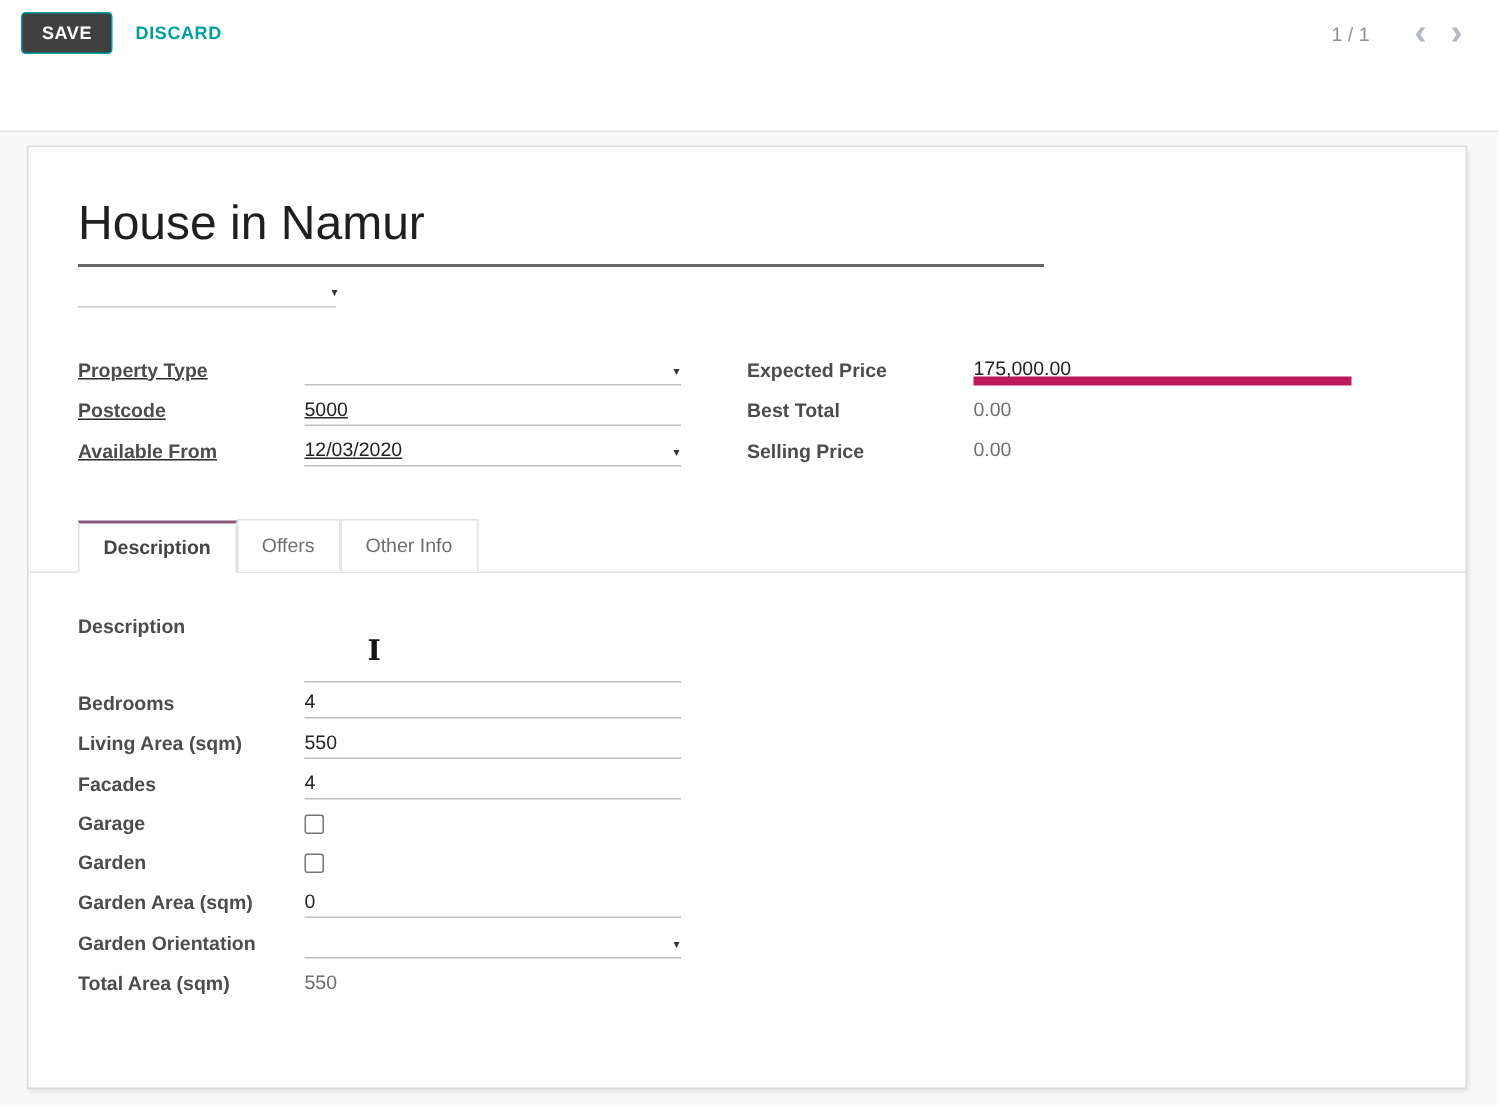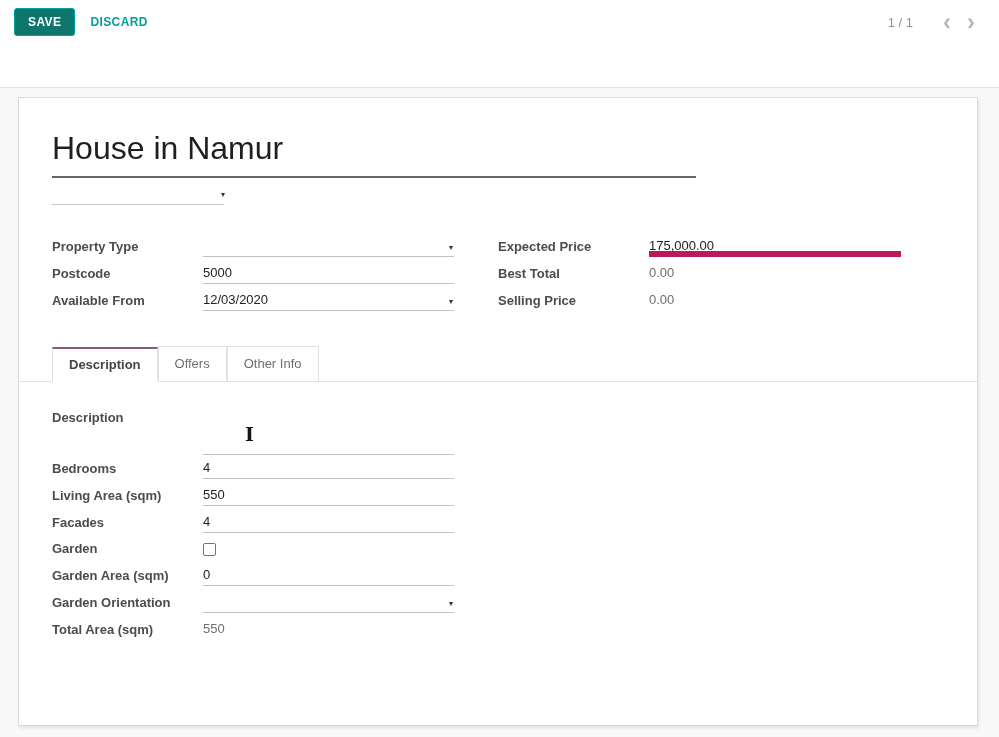--- a/index.html
+++ b/index.html
@@ -13,21 +13,21 @@
 
   
   .o-top { background: #fff; height: 88px; border-bottom: 1px solid #e4e4e4; }
   .o-breadcrumb { padding: 13px 0 0 14px; font-size: 18px; line-height: 22px; }
   .bc-link { color: #00a09d; cursor: pointer; }
   .bc-sep, .bc-cur { color: #9b9b9b; }
   .bc-sep { padding: 0 4px; }
 
   .o-cp { display: flex; align-items: center; padding: 8px 16px 0 14px; }
   .btn-save {
-    background: #0f766e; color: #fff; border: 1px solid #00a09d;
+    background: #404040; color: #fff; border: 1px solid #00a09d;
     font-family: "Liberation Sans", sans-serif;
     font-size: 12px; font-weight: bold; letter-spacing: .4px;
     padding: 6px 13px; border-radius: 3px; cursor: pointer;
   }
   .btn-discard {
     background: transparent; border: none; color: #00a09d;
     font-family: "Liberation Sans", sans-serif;
     font-size: 12px; font-weight: bold; letter-spacing: .4px;
     padding: 6px 13px; margin-left: 2px; cursor: pointer;
   }
@@ -52,21 +52,21 @@
     padding-bottom: 8px; border-bottom: 2px solid #666;
     white-space: nowrap; overflow: hidden;
   }
   .o-tags-field {
     width: 172px; height: 23px; margin-top: 4px;
     border-bottom: 1px solid #c6c6c6; position: relative; cursor: text;
   }
 
   
   .o-group { display: flex; margin-top: 28px; }
-  .o-col-left  { width: 402px; }
+  .o-col-left  { width: 402px; text-decoration: underline; }
   .o-col-gap   { width: 44px; }
   .o-col-right { width: 403px; }
 
   .o-row { display: flex; align-items: center; height: 27px; }
   .o-row > label {
     width: 151px; flex: none; font-size: 13px; font-weight: bold;
     color: #4c4c4c; line-height: 16px; padding-right: 8px;
   }
   .o-field {
     position: relative; flex: 1; height: 21px; line-height: 19px;
@@ -224,20 +224,24 @@
           </div>
         </div>
 
         <div class="o-row">
           <label>Facades</label>
           <div class="o-field">
             <span>4</span>
           </div>
         </div>
 
+        <div class="o-row o-row-cb">
+          <label>Garage</label>
+          <span class="checkbox"></span>
+        </div>
 
         <div class="o-row o-row-cb">
           <label>Garden</label>
           <span class="checkbox"></span>
         </div>
 
         <div class="o-row">
           <label>Garden Area (sqm)</label>
           <div class="o-field">
             <span>0</span>

